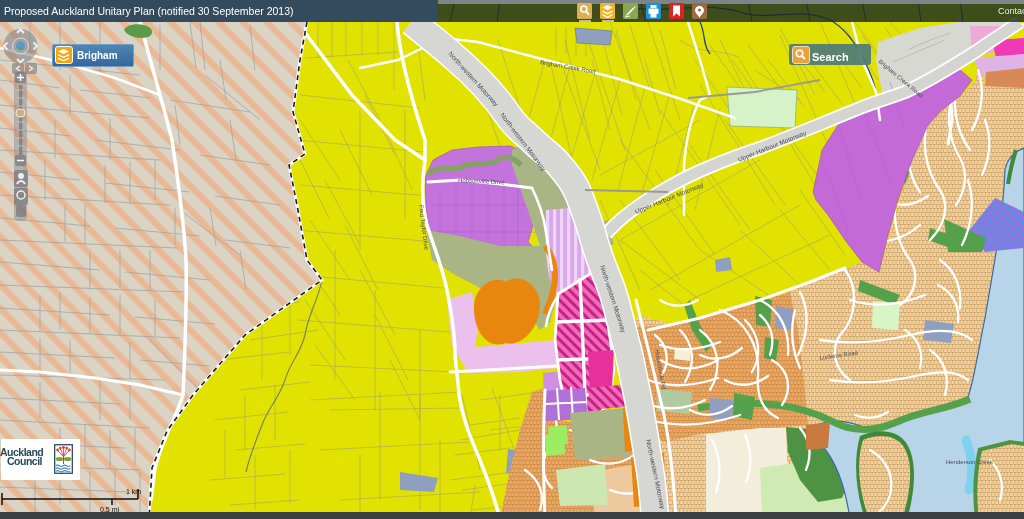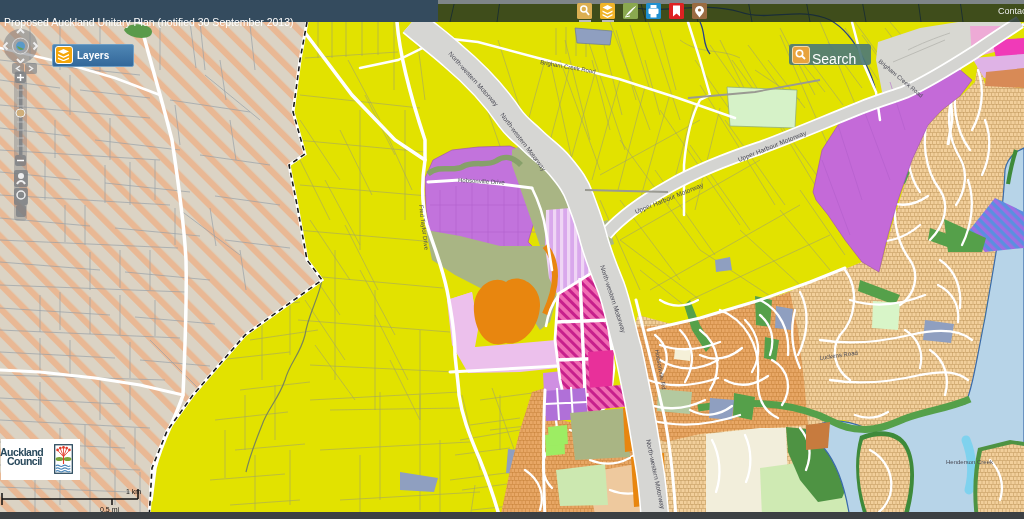--- a/index.html
+++ b/index.html
@@ -299,21 +299,21 @@
 <text transform="translate(458,182) rotate(3)" font-size="6">Hobsonville Drive</text>
 <text transform="translate(655,350) rotate(80)" font-size="6">Hobsonville Rd</text>
 <text transform="translate(820,360) rotate(-8)" font-size="6">Luckens Road</text>
 <text transform="translate(946,464)" font-size="6">Henderson Creek</text>
 </g>
 </svg>
 
 <div class="abs" style="left:0;top:0;width:1024px;height:22px;background:rgba(22,40,34,0.8);"></div>
 <div class="abs" style="left:438px;top:0;width:586px;height:3.5px;background:#7e8588;"></div>
 <div class="abs" style="left:0;top:0;width:438px;height:22px;background:#344b5e;"></div>
-<div class="abs" style="left:4px;top:16px;color:#fff;font-size:10.5px;">Proposed Auckland Unitary Plan (notified 30 September 2013)</div>
+<div class="abs" style="left:4px;top:5px;color:#fff;font-size:10.5px;">Proposed Auckland Unitary Plan (notified 30 September 2013)</div>
 <div class="abs" style="left:998px;top:6px;color:#eee;font-size:9px;">Contact</div>
 
 <svg class="abs" style="left:577px;top:3px" width="132" height="18" viewBox="0 0 132 18">
 <rect x="0" y="0" width="15" height="16" rx="1.5" fill="#dcaf52"></rect>
 <circle cx="6.8" cy="6" r="3" fill="none" stroke="#fff" stroke-width="1.5"></circle>
 <path d="M9,8.2 L12,12" stroke="#fff" stroke-width="1.8"></path>
 <rect x="23" y="0" width="15" height="16" rx="1.5" fill="#f0b429"></rect>
 <path d="M30.5,2 L35.5,4.5 L30.5,7 L25.5,4.5 Z M25.5,7.5 L30.5,10 L35.5,7.5 L35.5,9 L30.5,11.5 L25.5,9 Z M25.5,11 L30.5,13.5 L35.5,11 L35.5,12.5 L30.5,15 L25.5,12.5 Z" fill="#fff"></path>
 <rect x="46" y="0" width="15" height="16" rx="1.5" fill="#8aa84f"></rect>
 <path d="M48.5,13 C52,12 57,6 59.5,2.5 C56,4.5 50.5,9.5 48.5,13 Z" fill="#fff"></path>
@@ -360,29 +360,29 @@
 <rect x="16" y="181" width="10" height="12" rx="2" fill="rgba(120,124,128,0.75)"></rect>
 </svg>
 
 <div class="abs" style="left:52px;top:44px;width:80px;height:21px;background:linear-gradient(#4f86b4,#33689a);border:1px solid #6f9ec4;border-radius:2px;"></div>
 <div class="abs" style="left:55px;top:46px;width:16px;height:16px;background:#f5a60a;border-radius:3px;border:1px solid #fff;"></div>
 <svg class="abs" style="left:57px;top:48px" width="13" height="13" viewBox="0 0 13 13">
 <path d="M6.5,1 L12,3.5 L6.5,6 L1,3.5 Z" fill="#fff"></path>
 <path d="M1,6 L6.5,8.5 L12,6 L12,7.5 L6.5,10 L1,7.5 Z" fill="#fff"></path>
 <path d="M1,9.5 L6.5,12 L12,9.5 L12,11 L6.5,13.3 L1,11 Z" fill="#fff"></path>
 </svg>
-<div class="abs" style="left:77px;top:50px;color:#fff;font-size:10px;font-weight:bold;">Layers</div>
+<div class="abs" style="left:77px;top:50px;color:#fff;font-size:10px;font-weight:bold;">Brigham</div>
 
 <div class="abs" style="left:789px;top:44px;width:82px;height:21px;background:rgba(78,122,118,0.92);border-radius:3px;"></div>
 <div class="abs" style="left:792px;top:46px;width:16px;height:16px;background:#e8a33d;border-radius:3px;border:1px solid #f5d9a8;"></div>
 <svg class="abs" style="left:795px;top:49px" width="11" height="11" viewBox="0 0 11 11">
 <circle cx="4.5" cy="4.5" r="3.2" fill="none" stroke="#fff" stroke-width="1.6"></circle>
 <path d="M7,7 L10,10" stroke="#fff" stroke-width="1.8"></path>
 </svg>
-<div class="abs" style="left:812px;top:51px;color:#fff;font-size:14px;font-weight:normal;">Search</div>
+<div class="abs" style="left:812px;top:51px;color:#fff;font-size:11px;font-weight:bold;">Search</div>
 
 <div class="abs" style="left:1px;top:439px;width:79px;height:41px;background:#fff;"></div>
 <div class="abs" style="left:0px;top:448px;width:42px;text-align:right;color:#29495c;font-size:10.5px;font-weight:bold;line-height:8.5px;letter-spacing:-0.5px;">Auckland<br>Council</div>
 <svg class="abs" style="left:53px;top:444px" width="21" height="30" viewBox="0 0 21 33">
 <rect x="0.8" y="0.8" width="19.4" height="31.4" fill="#fff" stroke="#29495c" stroke-width="1.4"></rect>
 <g stroke="#e03a2a" stroke-width="0.9" fill="none">
 <path d="M10.5,14 L4,7 M10.5,14 L7,5 M10.5,14 L10.5,4 M10.5,14 L14,5 M10.5,14 L17,7"></path>
 </g>
 <g fill="#e03a2a">
 <circle cx="4" cy="6.5" r="1.5"></circle>

